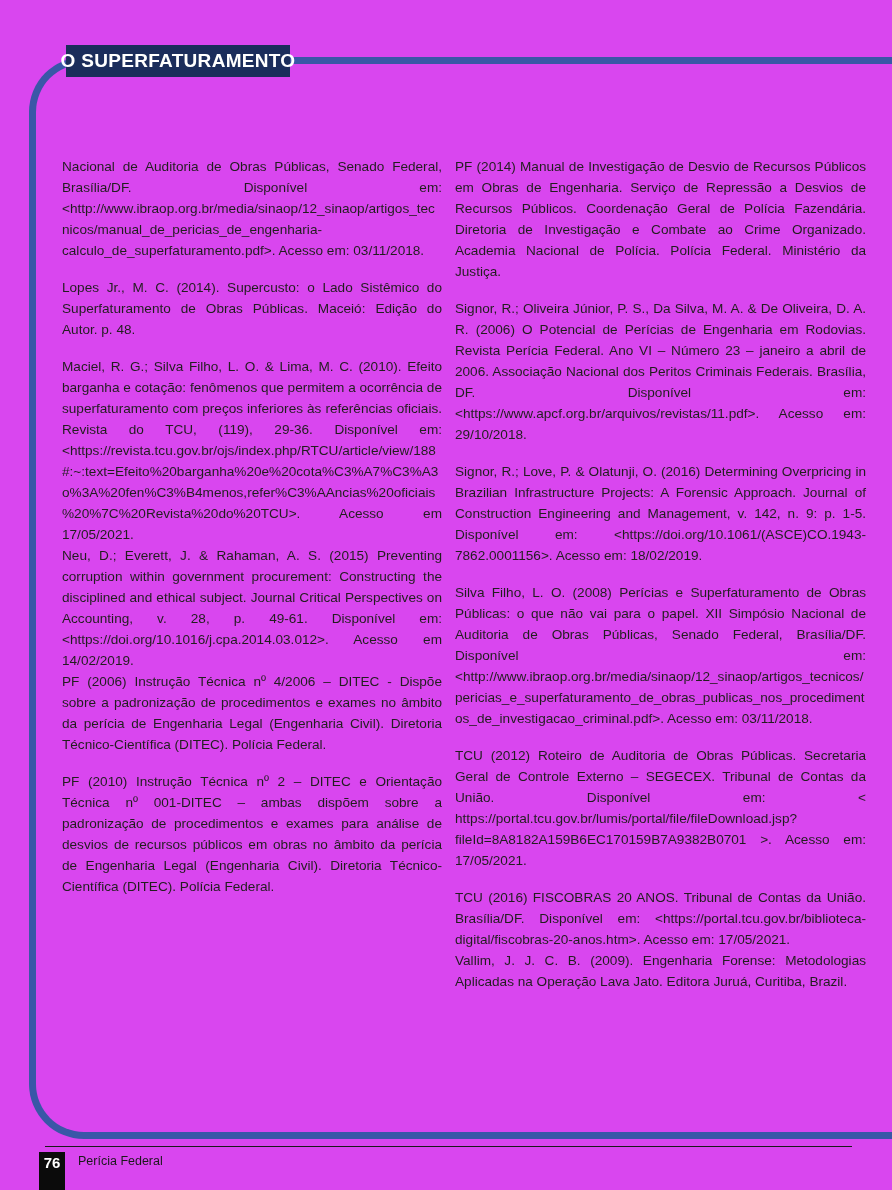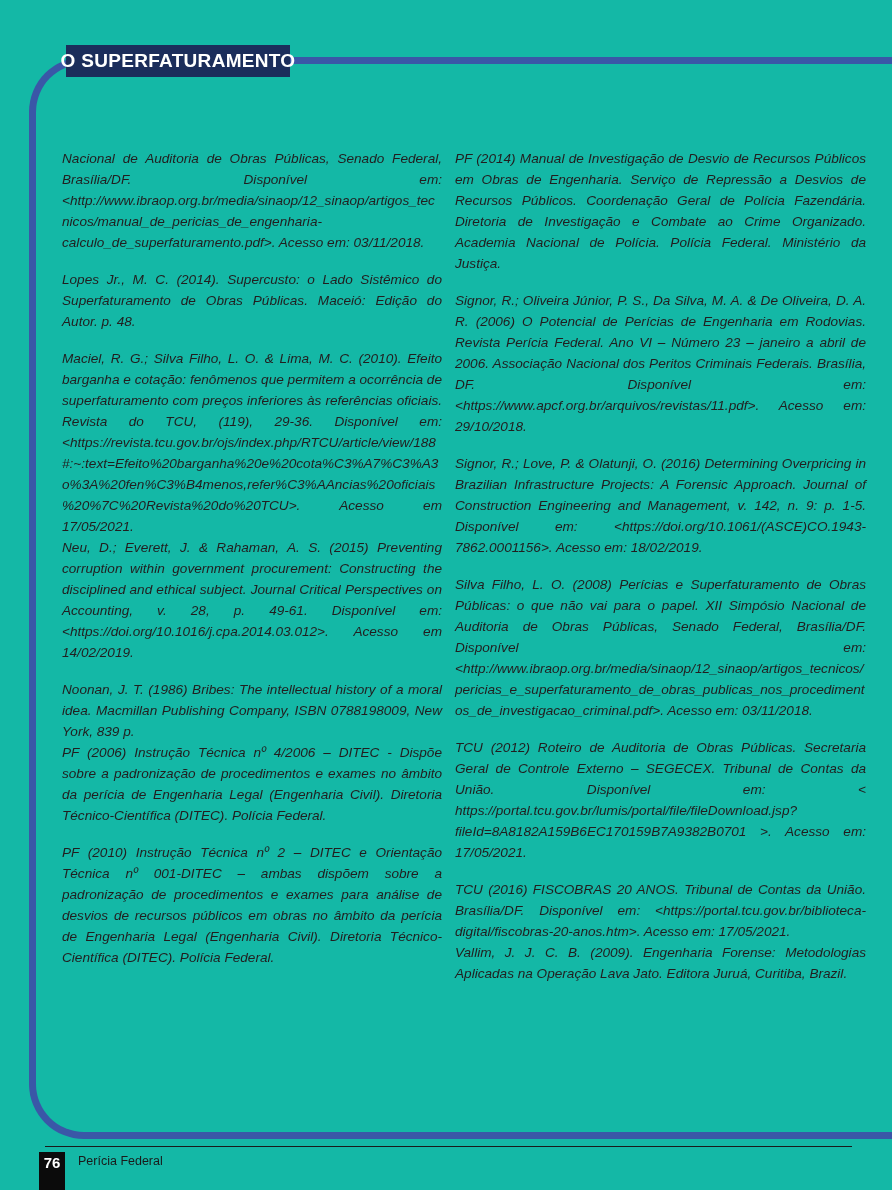--- a/index.html
+++ b/index.html
@@ -1,36 +1,36 @@
 <!DOCTYPE html>
 <html><head>
 <meta charset="utf-8">
 <style>
   html,body { margin:0; padding:0; background:#ffffff; }
   .page {
-    position:relative; width:892px; height:1190px; background:#14b8a6;
+    position:relative; width:892px; height:1190px; background:#d946ef;
     overflow:hidden; font-family:"Liberation Sans", sans-serif; color:#221e1f;
   }
   .frame {
     position:absolute; left:29px; top:57px; width:863px; height:1082px;
     border:7px solid #3a57a7; border-right:0;
     border-radius:55px 0 0 55px; box-sizing:border-box;
   }
   .title-box {
     position:absolute; left:66px; top:45px; width:224px; height:32px;
     background:#1b2d5b; z-index:2;
     display:flex; align-items:center; justify-content:center;
     color:#ffffff; font-weight:bold; font-size:19px; letter-spacing:0.3px;
     white-space:nowrap;
   }
   .authors {
     position:absolute; left:68px; top:86px; z-index:2;
     font-weight:bold; font-size:11.5px; line-height:13.5px; color:#231f20;
   }
-  .col { position:absolute; top:148px;font-style:italic; }
+  .col { position:absolute; top:156px; }
   .col-left  { left:62px;  width:380px; }
   .col-right { left:455px; width:411px; }
   .ref {
     margin:0; font-size:13.6px; line-height:21px; text-align:justify;
     overflow-wrap:break-word; word-wrap:break-word; color:#221e1f;
   }
   .ref.gap { margin-top:16px; }
   .footer-rule {
     position:absolute; left:45px; top:1146px; width:807px; height:1px;
     background:#1a1a1a;
@@ -54,21 +54,20 @@
   <div class="title-box">
     <span>O SUPERFATURAMENTO</span>
   </div>
 
 
   <div class="col col-left">
       <p class="ref">Nacional de Auditoria de Obras Públicas, Senado Federal, Brasília/DF. Disponível em: &lt;http://www.ibraop.org.br/media/sinaop/12_sinaop/artigos_tecnicos/manual_de_pericias_de_engenharia-calculo_de_superfaturamento.pdf&gt;. Acesso em: 03/11/2018.</p>
       <p class="ref gap">Lopes Jr., M. C. (2014). Supercusto: o Lado Sistêmico do Superfaturamento de Obras Públicas. Maceió: Edição do Autor. p. 48.</p>
       <p class="ref gap">Maciel, R. G.; Silva Filho, L. O. &amp; Lima, M. C. (2010). Efeito barganha e cotação: fenômenos que permitem a ocorrência de superfaturamento com preços inferiores às referências oficiais. Revista do TCU, (119), 29-36. Disponível em: &lt;https://revista.tcu.gov.br/ojs/index.php/RTCU/article/view/188#:~:text=Efeito%20barganha%20e%20cota%C3%A7%C3%A3o%3A%20fen%C3%B4menos,refer%C3%AAncias%20oficiais%20%7C%20Revista%20do%20TCU&gt;. Acesso em 17/05/2021.</p>
       <p class="ref">Neu, D.; Everett, J. &amp; Rahaman, A. S. (2015) Preventing corruption within government procurement: Constructing the disciplined and ethical subject. Journal Critical Perspectives on Accounting, v. 28, p. 49-61. Disponível em: &lt;https://doi.org/10.1016/j.cpa.2014.03.012&gt;. Acesso em 14/02/2019.</p>
-      <p class="ref gap">Noonan, J. T. (1986) Bribes: The intellectual history of a moral idea. Macmillan Publishing Company, ISBN 0788198009, New York, 839 p.</p>
       <p class="ref">PF (2006) Instrução Técnica nº 4/2006 – DITEC - Dispõe sobre a padronização de procedimentos e exames no âmbito da perícia de Engenharia Legal (Engenharia Civil). Diretoria Técnico-Científica (DITEC). Polícia Federal.</p>
       <p class="ref gap">PF (2010) Instrução Técnica nº 2 – DITEC e Orientação Técnica nº 001-DITEC – ambas dispõem sobre a padronização de procedimentos e exames para análise de desvios de recursos públicos em obras no âmbito da perícia de Engenharia Legal (Engenharia Civil). Diretoria Técnico-Científica (DITEC). Polícia Federal.</p>
     </div>
   <div class="col col-right">
       <p class="ref">PF (2014) Manual de Investigação de Desvio de Recursos Públicos em Obras de Engenharia. Serviço de Repressão a Desvios de Recursos Públicos. Coordenação Geral de Polícia Fazendária. Diretoria de Investigação e Combate ao Crime Organizado. Academia Nacional de Polícia. Polícia Federal. Ministério da Justiça.</p>
       <p class="ref gap">Signor, R.; Oliveira Júnior, P. S., Da Silva, M. A. &amp; De Oliveira, D. A. R. (2006) O Potencial de Perícias de Engenharia em Rodovias. Revista Perícia Federal. Ano VI – Número 23 – janeiro a abril de 2006. Associação Nacional dos Peritos Criminais Federais. Brasília, DF. Disponível em: &lt;https://www.apcf.org.br/arquivos/revistas/11.pdf&gt;. Acesso em: 29/10/2018.</p>
       <p class="ref gap">Signor, R.; Love, P. &amp; Olatunji, O. (2016) Determining Overpricing in Brazilian Infrastructure Projects: A Forensic Approach. Journal of Construction Engineering and Management, v. 142, n. 9: p. 1-5. Disponível em: &lt;https://doi.org/10.1061/(ASCE)CO.1943-7862.0001156&gt;. Acesso em: 18/02/2019.</p>
       <p class="ref gap">Silva Filho, L. O. (2008) Perícias e Superfaturamento de Obras Públicas: o que não vai para o papel. XII Simpósio Nacional de Auditoria de Obras Públicas, Senado Federal, Brasília/DF. Disponível em: &lt;http://www.ibraop.org.br/media/sinaop/12_sinaop/artigos_tecnicos/pericias_e_superfaturamento_de_obras_publicas_nos_procedimentos_de_investigacao_criminal.pdf&gt;. Acesso em: 03/11/2018.</p>
       <p class="ref gap">TCU (2012) Roteiro de Auditoria de Obras Públicas. Secretaria Geral de Controle Externo – SEGECEX. Tribunal de Contas da União. Disponível em: &lt; https://portal.tcu.gov.br/lumis/portal/file/fileDownload.jsp?fileId=8A8182A159B6EC170159B7A9382B0701 &gt;. Acesso em: 17/05/2021.</p>
       <p class="ref gap">TCU (2016) FISCOBRAS 20 ANOS. Tribunal de Contas da União. Brasília/DF. Disponível em: &lt;https://portal.tcu.gov.br/biblioteca-digital/fiscobras-20-anos.htm&gt;. Acesso em: 17/05/2021.</p>

